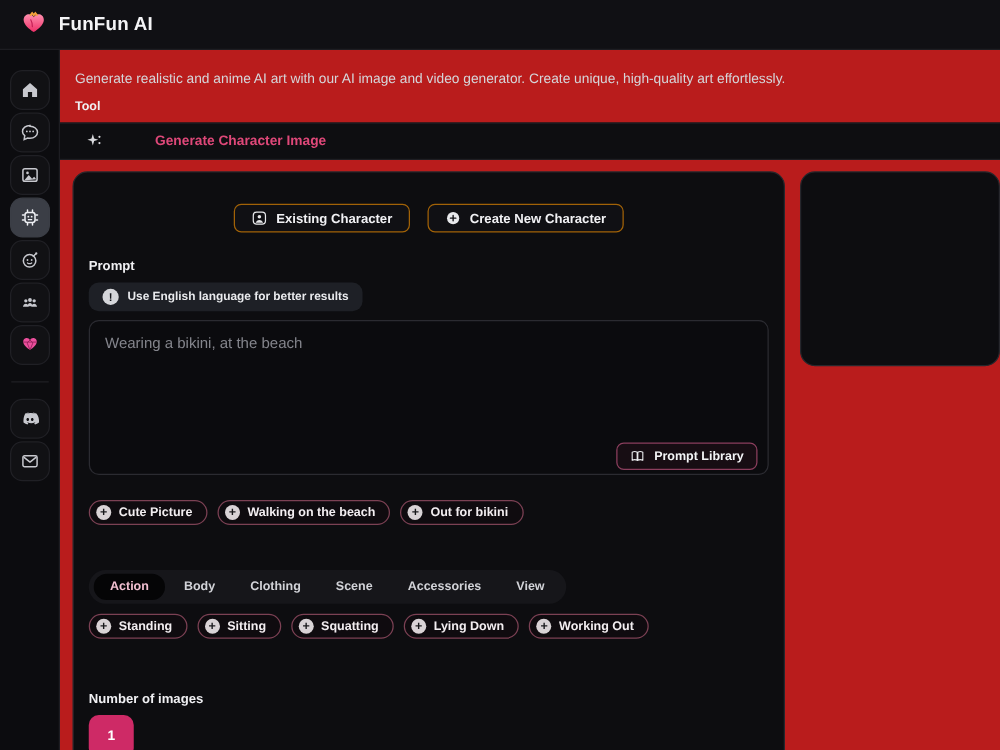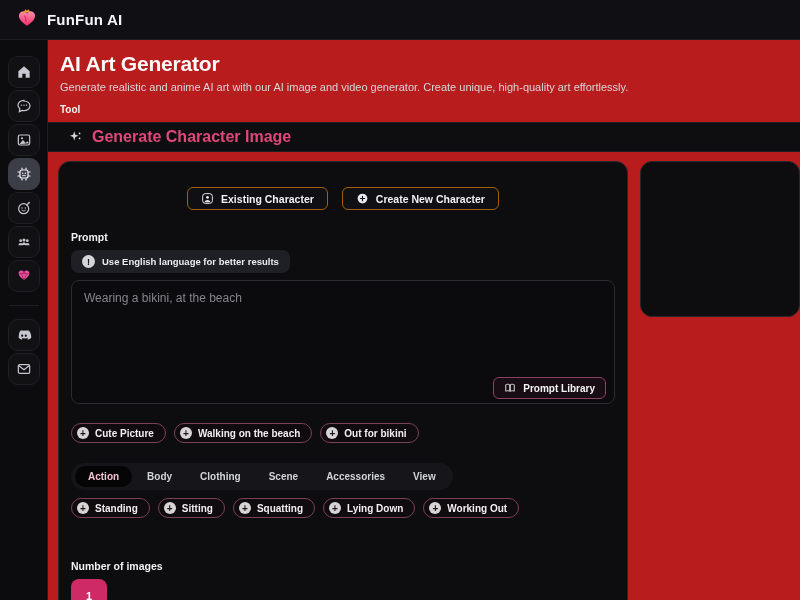--- a/index.html
+++ b/index.html
@@ -23,21 +23,21 @@
 
   
   .main { position:absolute; left:48px; top:40px; right:0; bottom:0; overflow:hidden; }
   .page-head { padding:12px 14px 0 12px; }
   .page-title { font-size:21px; font-weight:800; color:#fbfbfd; letter-spacing:-.2px; }
   .page-sub { font-size:11px; color:#d5d6da; margin-top:5px; }
   .tool-label { font-size:10px; font-weight:700; color:#f0f0f3; margin-top:11px; margin-bottom:7px; }
 
   .toolbar { height:30px; background:#0e0e11; border-top:1px solid #1e1e23; border-bottom:1px solid #1e1e23;
              display:flex; align-items:center; padding-left:20px; gap:9px; cursor:pointer; }
-  .toolbar .tool-link { font-size:16px; font-weight:700; color:#df4879; }
+  .toolbar .tool-link { font-size:11px; font-weight:700; color:#df4879;margin-left:32px; }
 
   .content-row { display:flex; align-items:flex-start; gap:12px; padding:9px 0 0 10px; }
   .panel { background:#0d0d10; border:1px solid #27272c; border-radius:12px; }
   .main-panel { width:608px; padding:12px 12px 20px 12px; }
   .right-panel { width:160px; height:156px; flex:none; }
 
   .panel-title { text-align:center; font-size:13px; font-weight:800; color:#f6f6f8; margin-top:4px; }
   .char-buttons { display:flex; justify-content:center; gap:14px; margin-top:13px; }
   .char-btn { display:inline-flex; align-items:center; gap:7px; padding:5px 13px; height:23px;
               background:#101014; border:1px solid #a16207; border-radius:6px; color:#f1f1f4;
@@ -60,21 +60,21 @@
   .lib-btn svg { width:12px; height:12px; }
 
   .pill-row { display:flex; gap:8px; margin-top:15px; flex-wrap:wrap; }
   .pill { display:inline-flex; align-items:center; gap:6px; padding:3px 11px 3px 5px;
           border:1px solid #7c4154; border-radius:999px; background:rgba(20,8,13,.35);
           color:#f3eef1; font-size:10px; font-weight:600; cursor:pointer; font-family:inherit; }
   .plus-dot { width:12px; height:12px; border-radius:50%; background:#d9d3d6; color:#17171a;
               font-size:10px; font-weight:800; line-height:11px; display:flex; align-items:center; justify-content:center; }
 
   .tabs { display:inline-flex; align-items:center; background:#16161a; border-radius:16px;
-          padding:3px 4px; gap:2px; margin-top:20px; }
+          padding:3px 4px; gap:2px; margin-top:36px; }
   .tab { padding:5px 13px; font-size:10px; font-weight:700; color:#d2d3d8; border-radius:13px;
          cursor:pointer; background:transparent; border:none; font-family:inherit; }
   .tab.active { background:#050506; color:#f2c0d1; }
 
   .pill-row.second { margin-top:8px; }
 
   .num-label { font-size:10.5px; font-weight:700; color:#f0f0f3; margin-top:42px; }
   .num-btn { margin-top:7px; width:36px; height:34px; background:#ce2a66; border:none; border-radius:8px;
              color:#ffffff; font-size:11px; font-weight:700; cursor:pointer; font-family:inherit; display:block; }
 </style>
@@ -182,21 +182,20 @@
         <svg viewBox="0 0 24 24">
             <rect x="3.5" y="5.5" width="17" height="13" rx="2" fill="none" stroke="currentColor" stroke-width="1.8"></rect>
             <path d="m4.5 7 7.5 6 7.5-6" fill="none" stroke="currentColor" stroke-width="1.8" stroke-linejoin="round"></path>
           </svg>
       </span>
     </div>
   </nav>
 
   <main class="main">
     <div class="page-head">
-      <div class="page-title">AI Art Generator</div>
       <div class="page-sub">Generate realistic and anime AI art with our AI image and video generator. Create unique, high-quality art effortlessly.</div>
       <div class="tool-label">Tool</div>
     </div>
 
     <div class="toolbar">
       <span style="display:flex;">
         <svg width="15" height="15" viewBox="0 0 24 24" fill="#d8d9dd">
             <path d="M10 2l1.7 5.6L17 9.3l-5.3 1.7L10 16.6 8.3 11 3 9.3l5.3-1.7z"></path>
             <circle cx="18.5" cy="5.5" r="1.4"></circle>
             <circle cx="18.5" cy="13.5" r="1.4"></circle>

